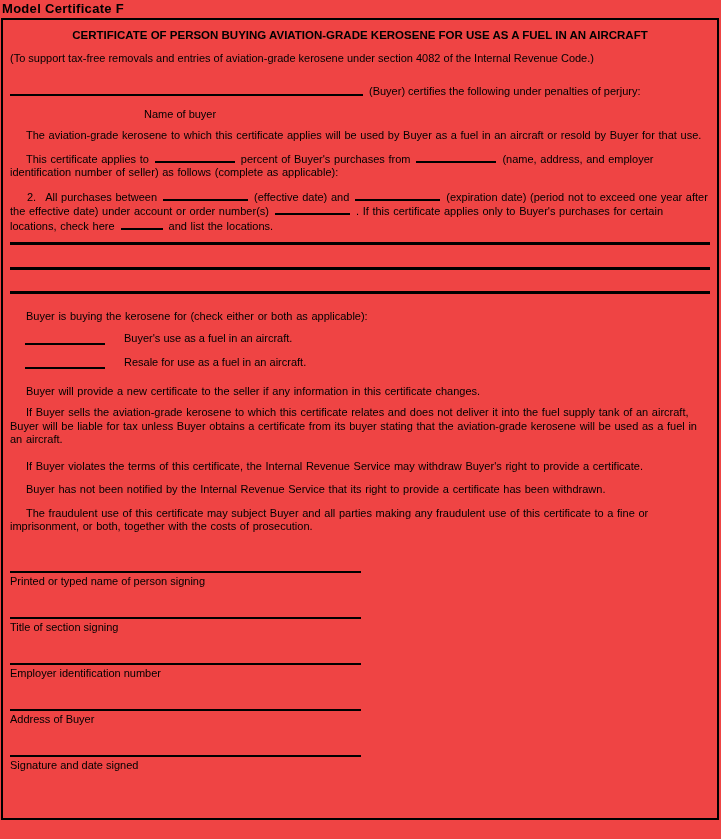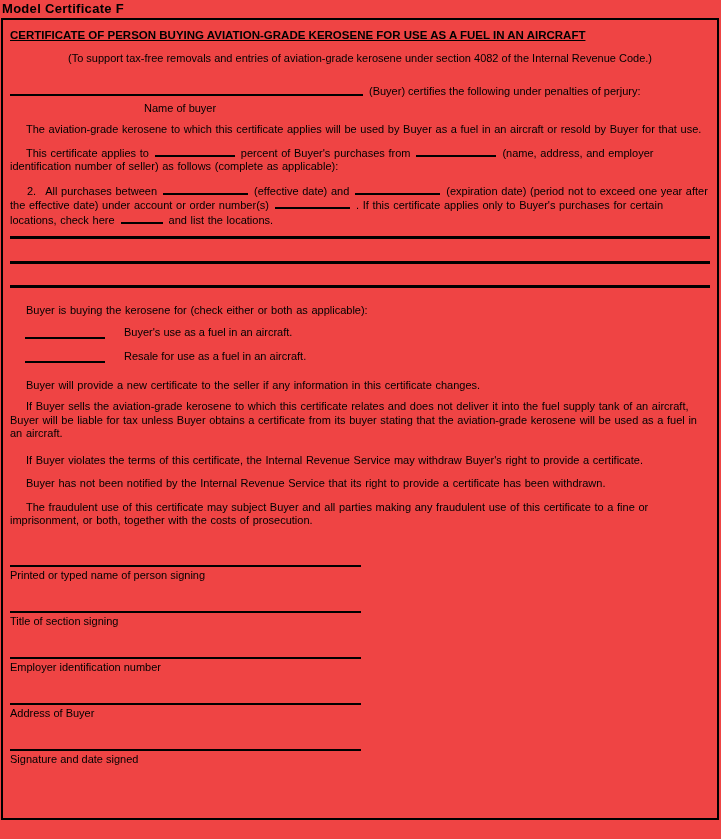--- a/index.html
+++ b/index.html
@@ -11,28 +11,28 @@
   }
   .doc-heading {
     position:absolute; top:1px; left:2px;
     font-size:13px; font-weight:700; letter-spacing:0.3px;
   }
   .cert-box {
     position:absolute; top:18px; left:1px; width:718px; height:802px;
     border:2px solid #000; padding:0 7px;
   }
   .cert-title {
-    margin-top:9px; font-weight:700; font-size:11.5px;text-decoration:underline;
+    margin-top:9px; text-align:center; font-weight:700; font-size:11.5px;
   }
-  .cert-subtitle { margin-top:11px; text-align:center; font-size:11px; }
+  .cert-subtitle { margin-top:11px; font-size:11px; }
 
   .buyer-row { display:flex; margin-top:16px; font-size:11px; }
   .buyer-left { width:353px; flex:none; }
   .buyer-underline { height:16px; border-bottom:2px solid #000; }
-  .buyer-name-label { margin-left:134px; padding-top:6px; }
+  .buyer-name-label { margin-left:134px; padding-top:12px; }
   .buyer-certifies { margin-left:6px; padding-top:5px; line-height:13px; }
 
   .para {
     margin-top:9px; font-size:11px; line-height:13.5px;
     text-indent:16px; word-spacing:0.6px;
   }
   .item {
     font-size:11px; line-height:13.5px; text-indent:17px; word-spacing:0.6px;
   }
   .item-1 { margin-top:11px; }

